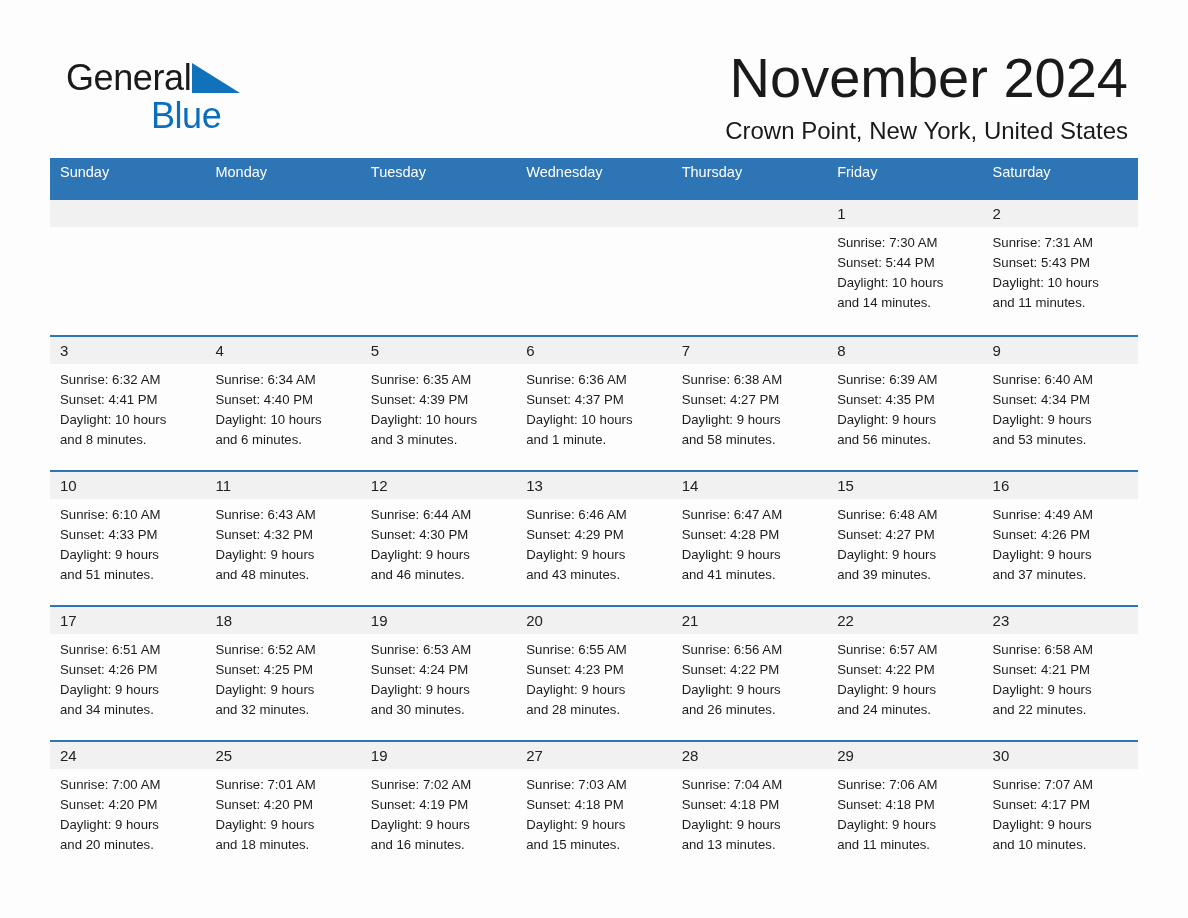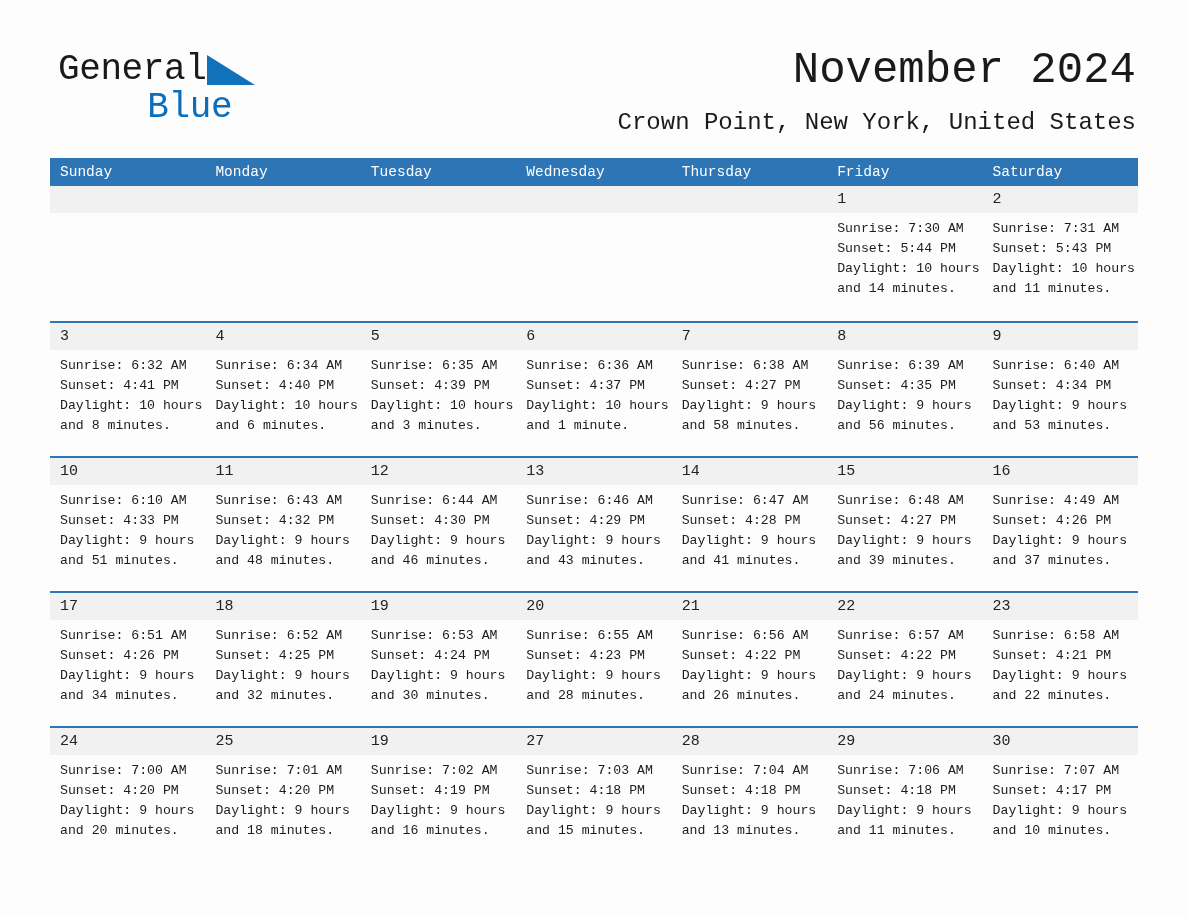--- a/index.html
+++ b/index.html
@@ -10,22 +10,21 @@
     height: 918px;
     background: #fdfdfd;
     font-family: "Liberation Sans", sans-serif;
     -webkit-font-smoothing: antialiased;
   }
   .page {
     position: relative;
     width: 1188px;
     height: 918px;
     background: #fdfdfd;
-    padding: 0;
-    font-family: Liberation Mono, monospace;
+    padding: 8px;
   }
 
   
   .topbar {
     position: relative;
     height: 150px;
     padding: 0 50px;
   }
   .brand {
     position: absolute;
@@ -63,21 +62,21 @@
     text-align: center;
   }
 
   .title-block {
     position: absolute;
     right: 52px;
     top: 44px;
     text-align: right;
   }
   .month-title {
-    font-size: 44px;
+    font-size: 56px;
     color: #1a1a1a;
     line-height: 52px;
     letter-spacing: 0px;
     white-space: nowrap;
   }
   .location-title {
     font-size: 24px;
     color: #1a1a1a;
     line-height: 34px;
     margin-top: 10px;
@@ -88,21 +87,21 @@
   .calendar {
     position: absolute;
     left: 50px;
     top: 158px;
     width: 1088px;
   }
   .weekdays {
     display: grid;
     grid-template-columns: repeat(7, 1fr);
     background: #2e75b6;
-    height: 28px;
+    height: 42px;
   }
   .weekday {
     color: #ffffff;
     font-size: 14.5px;
     line-height: 28px;
     padding-left: 10px;
     white-space: nowrap;
   }
 
   .week {

